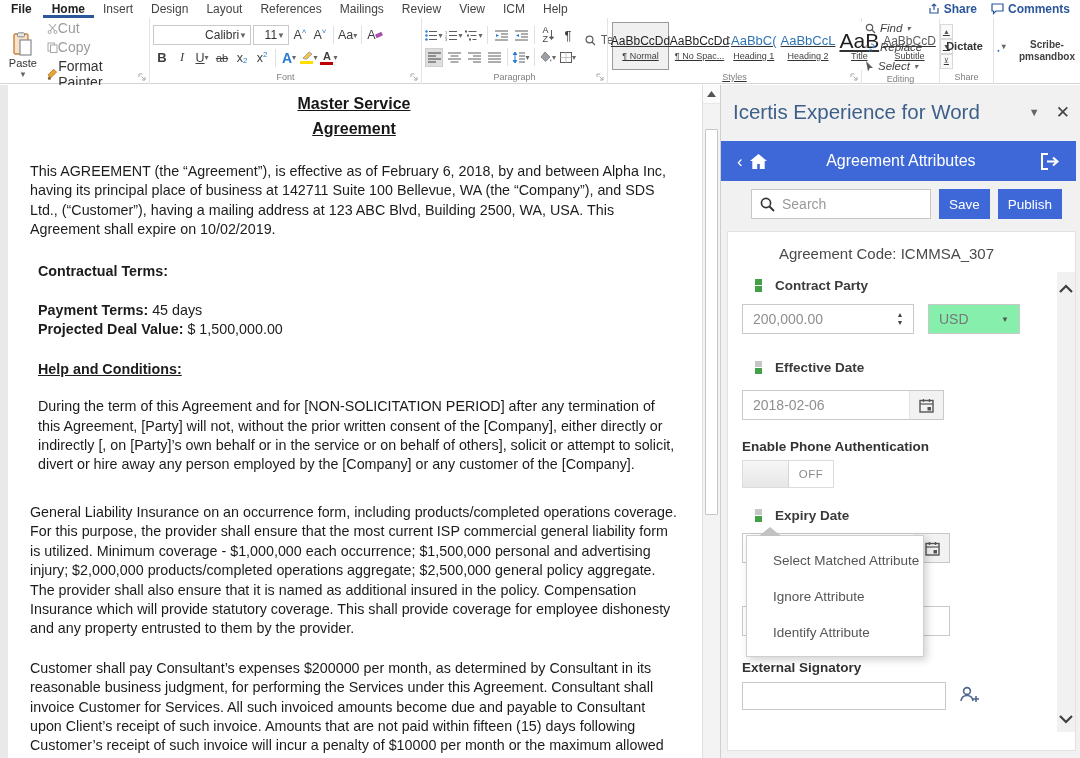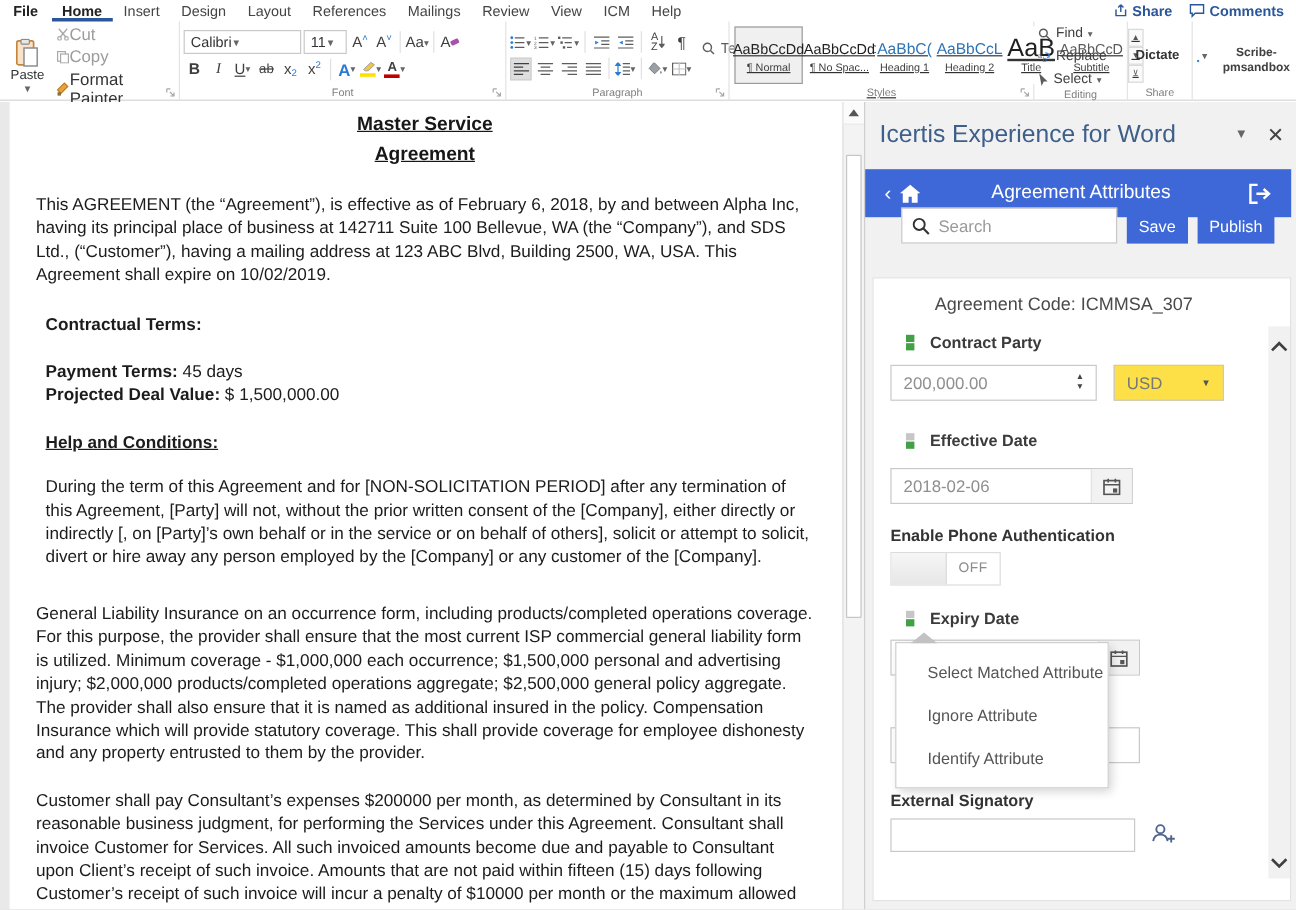--- a/index.html
+++ b/index.html
@@ -28,21 +28,21 @@
   .paste-btn { display:flex; flex-direction:column; align-items:center; justify-content:center; width:42px; gap:1px; }
   .paste-btn .lbl { font-size:11px; color:#333; }
   .clip-col { display:flex; flex-direction:column; justify-content:center; gap:3px; padding-left:4px; }
   .clip-item { display:flex; align-items:center; gap:0; font-size:14px; color:#9c9c9c; }
   .clip-item.en { color:#333; }
 
   
   .g-font { width:272px; }
   .fcol { display:flex; flex-direction:column; justify-content:center; gap:3px; width:100%; }
   .frow { display:flex; align-items:center; gap:2px; }
-  .combo { display:flex; align-items:center; justify-content:flex-start; border:1px solid #c9c9c9; background:#fff;
+  .combo { display:flex; align-items:center; justify-content:flex-end; border:1px solid #c9c9c9; background:#fff;
            height:20px; font-size:12px; color:#333; padding:0 3px 0 5px; }
   .caret { font-size:8px; color:#666; }
   .ib { min-width:18px; height:19px; display:flex; align-items:center; justify-content:center; font-size:12.5px; color:#3f3f3f; }
   .ib b { font-size:13px; }
   .ib .sup { font-size:8px; margin-top:-7px; }
   .ib .sub { font-size:8px; margin-bottom:-6px; }
   .vdiv { width:1px; height:18px; background:#e0e0e0; margin:0 2px; }
   .stacked { display:flex; flex-direction:column; align-items:center; line-height:10px; }
   .cbar { display:block; width:13px; height:3px; margin-top:1px; }
 
@@ -60,21 +60,21 @@
   .sprev.h { color:#2e74b5; font-size:13px; }
   .sprev.t { font-size:21px; }
   .sprev.sub { color:#5a5a5a; }
   .sname { font-size:9px; color:#3f3f3f; white-space:nowrap; }
   .gal-strip { display:flex; flex-direction:column; margin-left:2px; }
   .gal-btn { width:13px; height:15px; border:1px solid #d9d9d9; display:flex; align-items:center; justify-content:center;
              font-size:7px; color:#555; background:#fafafa; }
 
   
   .g-edit { width:78px; }
-  .ecol { display:flex; flex-direction:column; justify-content:center; gap:3px; }
+  .ecol { display:flex; flex-direction:column; justify-content:center; gap:3px;font-style:italic; }
   .edit-row { display:flex; align-items:center; gap:4px; font-size:11.5px; color:#404040; height:16px; }
   .g-voice { width:54px; }
   .vcol { display:flex; flex-direction:row; align-items:center; justify-content:center; width:100%; gap:19px;font-weight:bold; }
   .vcol .lbl { font-size:11px; color:#333; }
   .g-scribe { width:84px; border-right:none; }
   .scribe-lbl { font-size:10px; color:#404040; text-align:center; line-height:12px; }
 
   
   .workspace { position:absolute; top:85px; left:0; right:0; bottom:0; }
   .doc-area { position:absolute; left:0; top:0; bottom:0; width:720px; background:#e9e9e9; }
@@ -101,42 +101,42 @@
   .p-title-row { position:absolute; top:10px; left:12px; right:6px; height:34px; display:flex; align-items:center; }
   .p-title { font-size:20.5px; color:#3d5f8a; flex:1; white-space:nowrap; }
   .p-caret { color:#666; font-size:11px; padding:0 12px 0 4px; }
   .p-close { color:#444; font-size:17px; padding:0 4px; }
 
   .blue-bar { position:absolute; top:56px; left:0px; right:4px; height:40px; background:#3e68d8; display:flex; align-items:center; color:#fff; }
   .bb-back { padding:0 6px 0 16px; font-size:17px; line-height:1; }
   .bb-title { flex:1; text-align:center; font-size:16px; }
   .bb-exit { padding:0 16px 0 6px; display:flex; }
 
-  .search-row { position:absolute; top:88px; left:30px; right:18px; height:30px; display:flex; gap:8px; }
+  .search-row { position:absolute; top:104px; left:30px; right:18px; height:30px; display:flex; gap:8px; }
   .search-box { flex:1; display:flex; align-items:center; gap:7px; background:#fff; border:1px solid #c7c7c7; padding:0 8px; }
   .search-ph { color:#9a9a9a; font-size:14px; }
   .btn-blue { height:30px; display:flex; align-items:center; justify-content:center; background:#3e68d8; color:#fff;
               font-size:13.5px; padding:0 10px; }
 
   .card { position:absolute; top:146px; left:6px; right:4px; height:520px; background:#fff; border:1px solid #e2e2e2; }
   .agr-code { position:absolute; top:13px; left:0; right:30px; text-align:center; font-size:15px; color:#4a4a4a; }
 
   .fld-label { position:absolute; display:flex; align-items:flex-end; gap:13px; left:27px; }
   .ind { display:flex; flex-direction:column; gap:1px; margin-bottom:1px; }
   .ind i { width:7px; height:6px; display:block; }
   .ind .grn { background:#43a047; } .ind .gry { background:#c6c6c6; }
   .flbl { font-weight:bold; font-size:13.5px; color:#3b3b3b; }
   .plain-lbl { position:absolute; left:14px; font-weight:bold; font-size:13.5px; color:#333; }
 
   .inputbox { position:absolute; height:30px; background:#fff; border:1px solid #c9c9c9; display:flex; align-items:center; }
   .inputbox .val { flex:1; padding-left:10px; font-size:14px; color:#8f8f8f; }
   .spinner { width:26px; align-self:stretch; display:flex; flex-direction:column; align-items:center; justify-content:center; gap:2px; }
   .spinner span { font-size:7px; color:#444; line-height:6px; }
   .calbtn { width:34px; align-self:stretch; background:#f2f2f2; border-left:1px solid #e2e2e2; display:flex; align-items:center; justify-content:center; }
-  .selectbox { position:absolute; height:30px; background:#fde047; border:1px solid #c9c9c9; display:flex; align-items:center;
+  .selectbox { position:absolute; height:30px; background:#86efac; border:1px solid #c9c9c9; display:flex; align-items:center;
                justify-content:space-between; padding:0 10px; font-size:14px; color:#777; }
   .selectbox .sc { font-size:8px; color:#555; }
 
   .toggle { position:absolute; left:14px; width:92px; height:28px; border:1px solid #dcdcdc; background:#fff; display:flex; }
   .tg-thumb { width:46px; background:linear-gradient(#f6f6f6,#e7e7e7); border-right:1px solid #d5d5d5; }
   .tg-txt { flex:1; display:flex; align-items:center; justify-content:center; font-size:11.5px; color:#8a8a8a; letter-spacing:.5px; }
 
   .ctx-menu { position:absolute; top:303px; left:18px; width:178px; background:#fff; border:1px solid #cfcfcf;
               box-shadow:3px 3px 8px rgba(0,0,0,.18); z-index:6; padding:6px 0; }
   .ctx-menu:before { content:""; position:absolute; top:-9px; left:12px; border-left:11px solid transparent;

